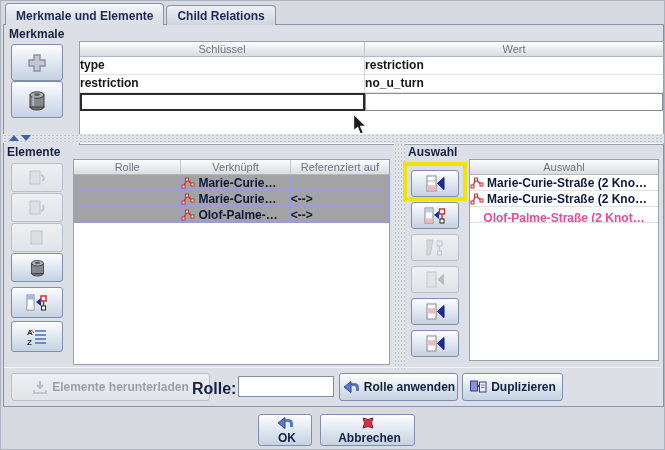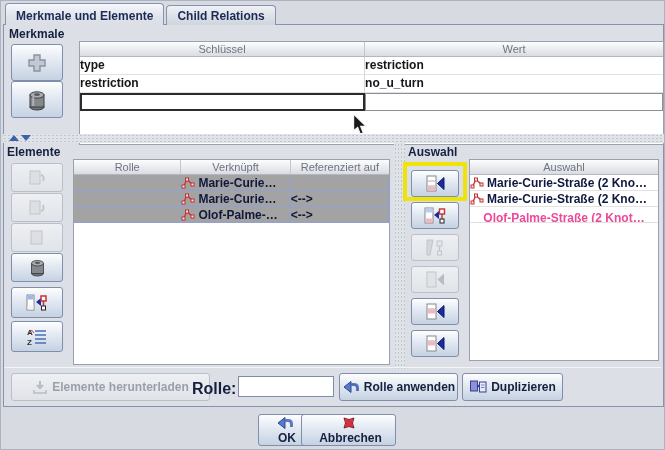--- a/index.html
+++ b/index.html
@@ -360,21 +360,21 @@
     <span class="btn-label">Duplizieren</span>
   </div>
 
   <div class="dlgbtn" style="left:257px; top:413px; width:54px; height:32px;">
     <svg width="18" height="16" viewBox="0 0 18 16">
       <polygon points="2,8 9,2.5 9,13.5" fill="#5b79c4" stroke="#2c4a9a"></polygon>
       <path d="M9 5.5 H12 Q15.5 5.5 15.5 9 V12" fill="none" stroke="#5b79c4" stroke-width="3"></path>
     </svg>
     <span class="btn-label">OK</span>
   </div>
-  <div class="dlgbtn" style="left:300px; top:413px; width:95px; height:32px;">
+  <div class="dlgbtn" style="left:319px; top:413px; width:95px; height:32px;">
     <svg width="16" height="16" viewBox="0 0 16 16">
       <path d="M3 3 Q8 6 13 3 Q10 8 13 13 Q8 10 3 13 Q6 8 3 3 Z" fill="#d23040" stroke="#8e1b28" stroke-width="1"></path>
     </svg>
     <span class="btn-label">Abbrechen</span>
   </div>
 
   <svg class="cursor" width="18" height="22" viewBox="0 0 12 17">
     <polygon points="1,0 1,13 4.2,10.4 6.2,15.6 8.6,14.6 6.6,9.6 11,9.6" fill="#1a1a1a" stroke="#f5f5f5" stroke-width="1"></polygon>
   </svg>
 

